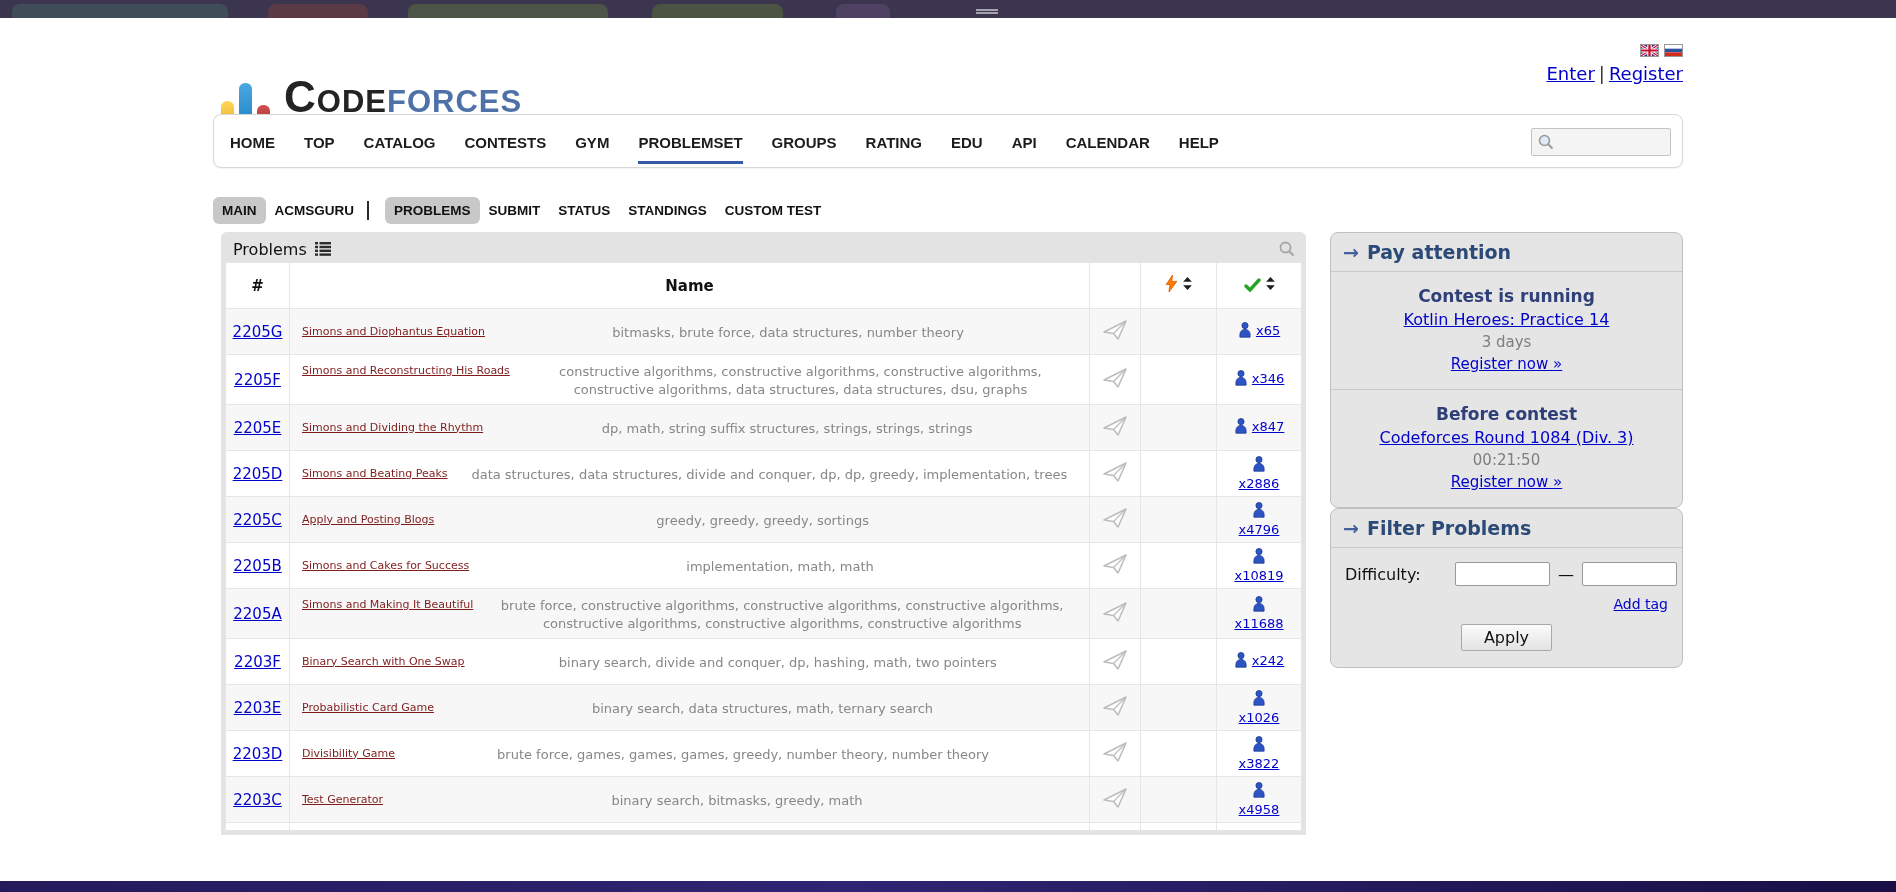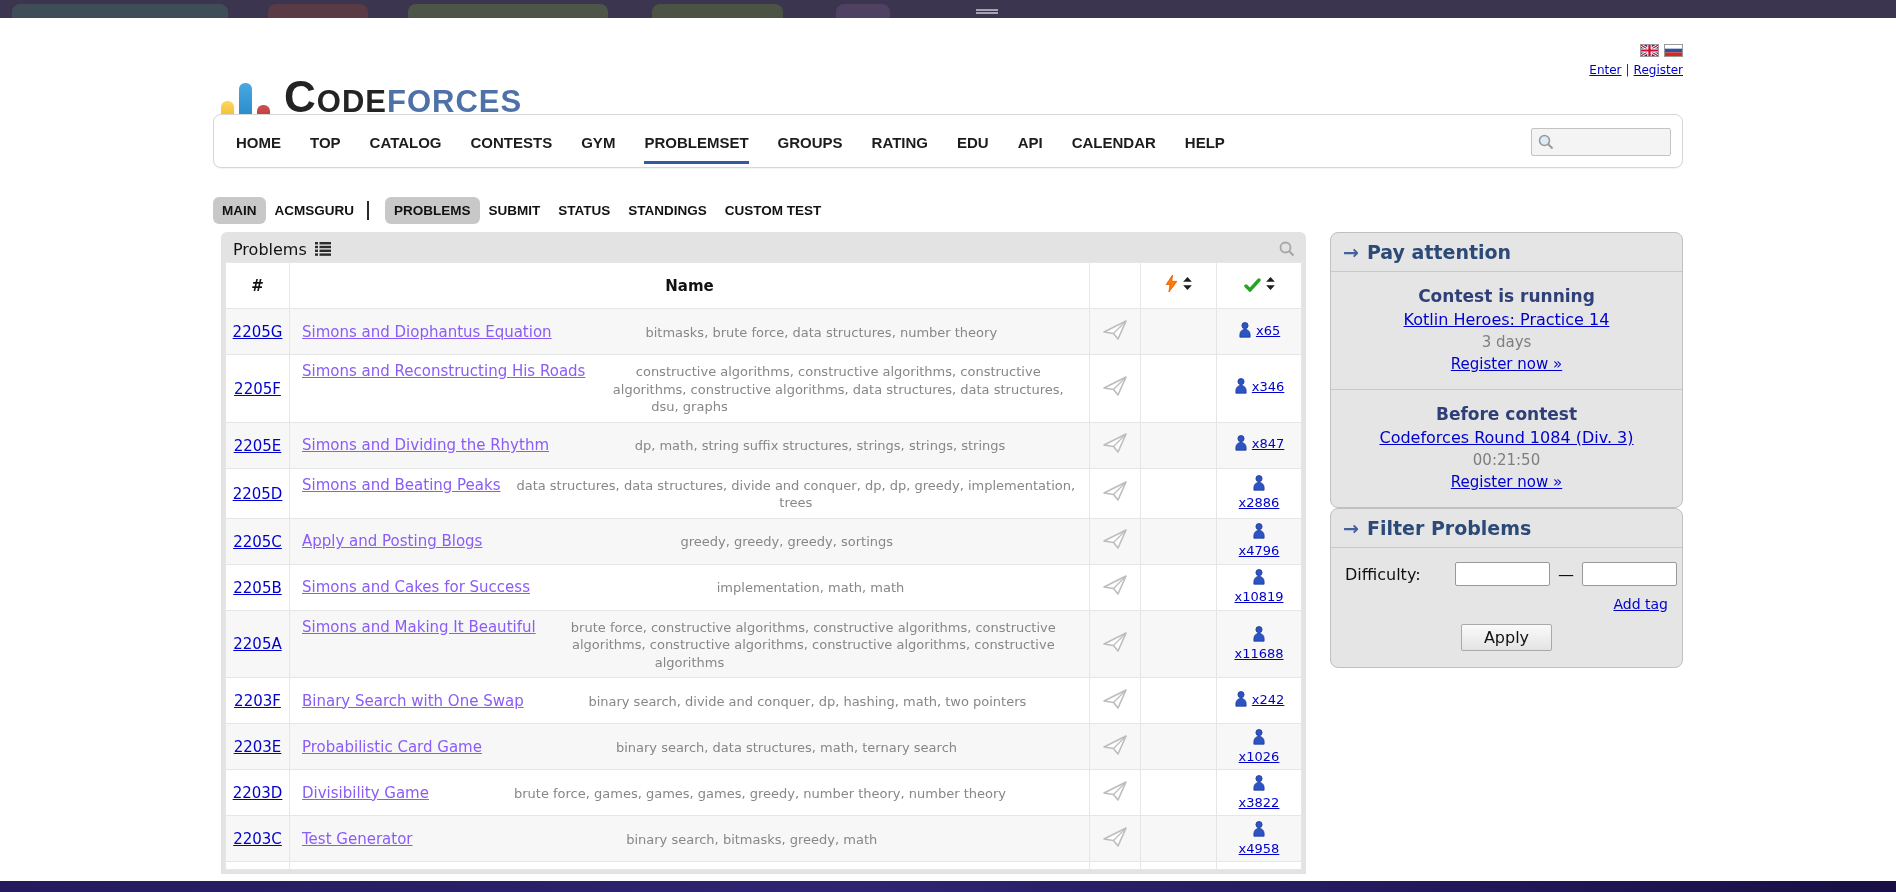--- a/index.html
+++ b/index.html
@@ -23,27 +23,27 @@
   .bar-y { height:30px; } .bar-b { height:48px; } .bar-r { height:26px; }
   .logo-textwrap { display:flex; flex-direction:column; align-items:flex-end; }
   .logo-title { font-family:"Liberation Sans", sans-serif; font-variant:small-caps;
                 font-weight:bold; font-size:44px; line-height:44px; letter-spacing:1px; color:#232323;margin-top:43px; }
   .logo-title .forces { color:#4e72a8; }
   .logo-sub { font-size:15px; color:#2b2b2b; margin-top:-2px; }
   .logo-sub b { color:#111;text-align:center; }
   .header-right { position:absolute; right:0; top:26px; text-align:right; }
   .lang-flags { display:flex; gap:5px; justify-content:flex-end; margin-bottom:6px; }
   .flag { width:19px; height:13px; border:1px solid #999; display:block; cursor:pointer; }
-  .enter-register { font-size:12px; }
+  .enter-register { font-size:18px; }
   .enter-register a { color:#0000cc; }
   .enter-register .sep { color:#333; margin:0 4px; }
 
   
   .main-nav { position:relative; height:54px; border:1px solid #d6d6d6; border-radius:8px;
-              display:flex; align-items:center; padding:0 22px; background:#fff;
+              display:flex; align-items:center; padding:0 16px; background:#fff;
               box-shadow:0 1px 1px rgba(0,0,0,0.05); }
   .nav-item { font-family:"Liberation Sans", sans-serif; font-weight:bold; font-size:15px;
               color:#1c1c1c; margin-right:29px; padding:16px 0 13px; cursor:pointer; white-space:nowrap; }
   .nav-item.active { border-bottom:3px solid #3659a5; padding-bottom:10px;text-align:right; }
   .nav-search { position:absolute; right:11px; top:13px; width:140px; height:28px;
                 background:#f4f4f4; border:1px solid #c3c3c3; border-radius:2px;
                 display:flex; align-items:center; padding-left:5px; }
   .nav-search input { border:none; background:transparent; outline:none; width:105px;
                       font-size:13px; font-family:"DejaVu Sans", sans-serif; }
 
@@ -68,21 +68,21 @@
   table.problems col.c1 { width:64px; } table.problems col.c3 { width:51px; }
   table.problems col.c4 { width:76px; } table.problems col.c5 { width:85px; }
   table.problems th, table.problems td { border:1px solid #e6e6e6; vertical-align:middle; }
   table.problems th { height:46px; font-size:15px; color:#111; text-align:center; background:#fff; }
   table.problems tr.zebra { background:#f7f7f7; }
   table.problems tr.datarow { height:46px; }
   td.c-id { text-align:center; }
   td.c-id a { color:#0000cc; font-size:15px; }
   td.c-name { padding:6px 12px; }
   td.c-name::after { content:""; display:block; clear:both; }
-  a.pname { float:left; color:#8b5cf6; font-size:15px; line-height:20px; margin-right:14px; }
+  a.pname { float:left; color:#7f1d1d; font-size:11px; line-height:20px; margin-right:14px; }
   .tags { text-align:center; color:#878787; font-size:13px; line-height:17.5px; padding-top:2px; }
   td.c-plane { text-align:center; }
   td.c-diff { }
   td.c-solved { text-align:center; font-size:13px; }
   .solved-wrap { width:52px; margin:0 auto; line-height:16px; }
   .solved-wrap a { color:#0000cc; white-space:nowrap; }
   .person-icon { display:inline-block; vertical-align:-3px; }
   .sort-icon { display:inline-block; margin-left:5px; vertical-align:2px; }
   tr.partial-row { height:8px; } tr.partial-row td { border-top:1px solid #e6e6e6; }
 

